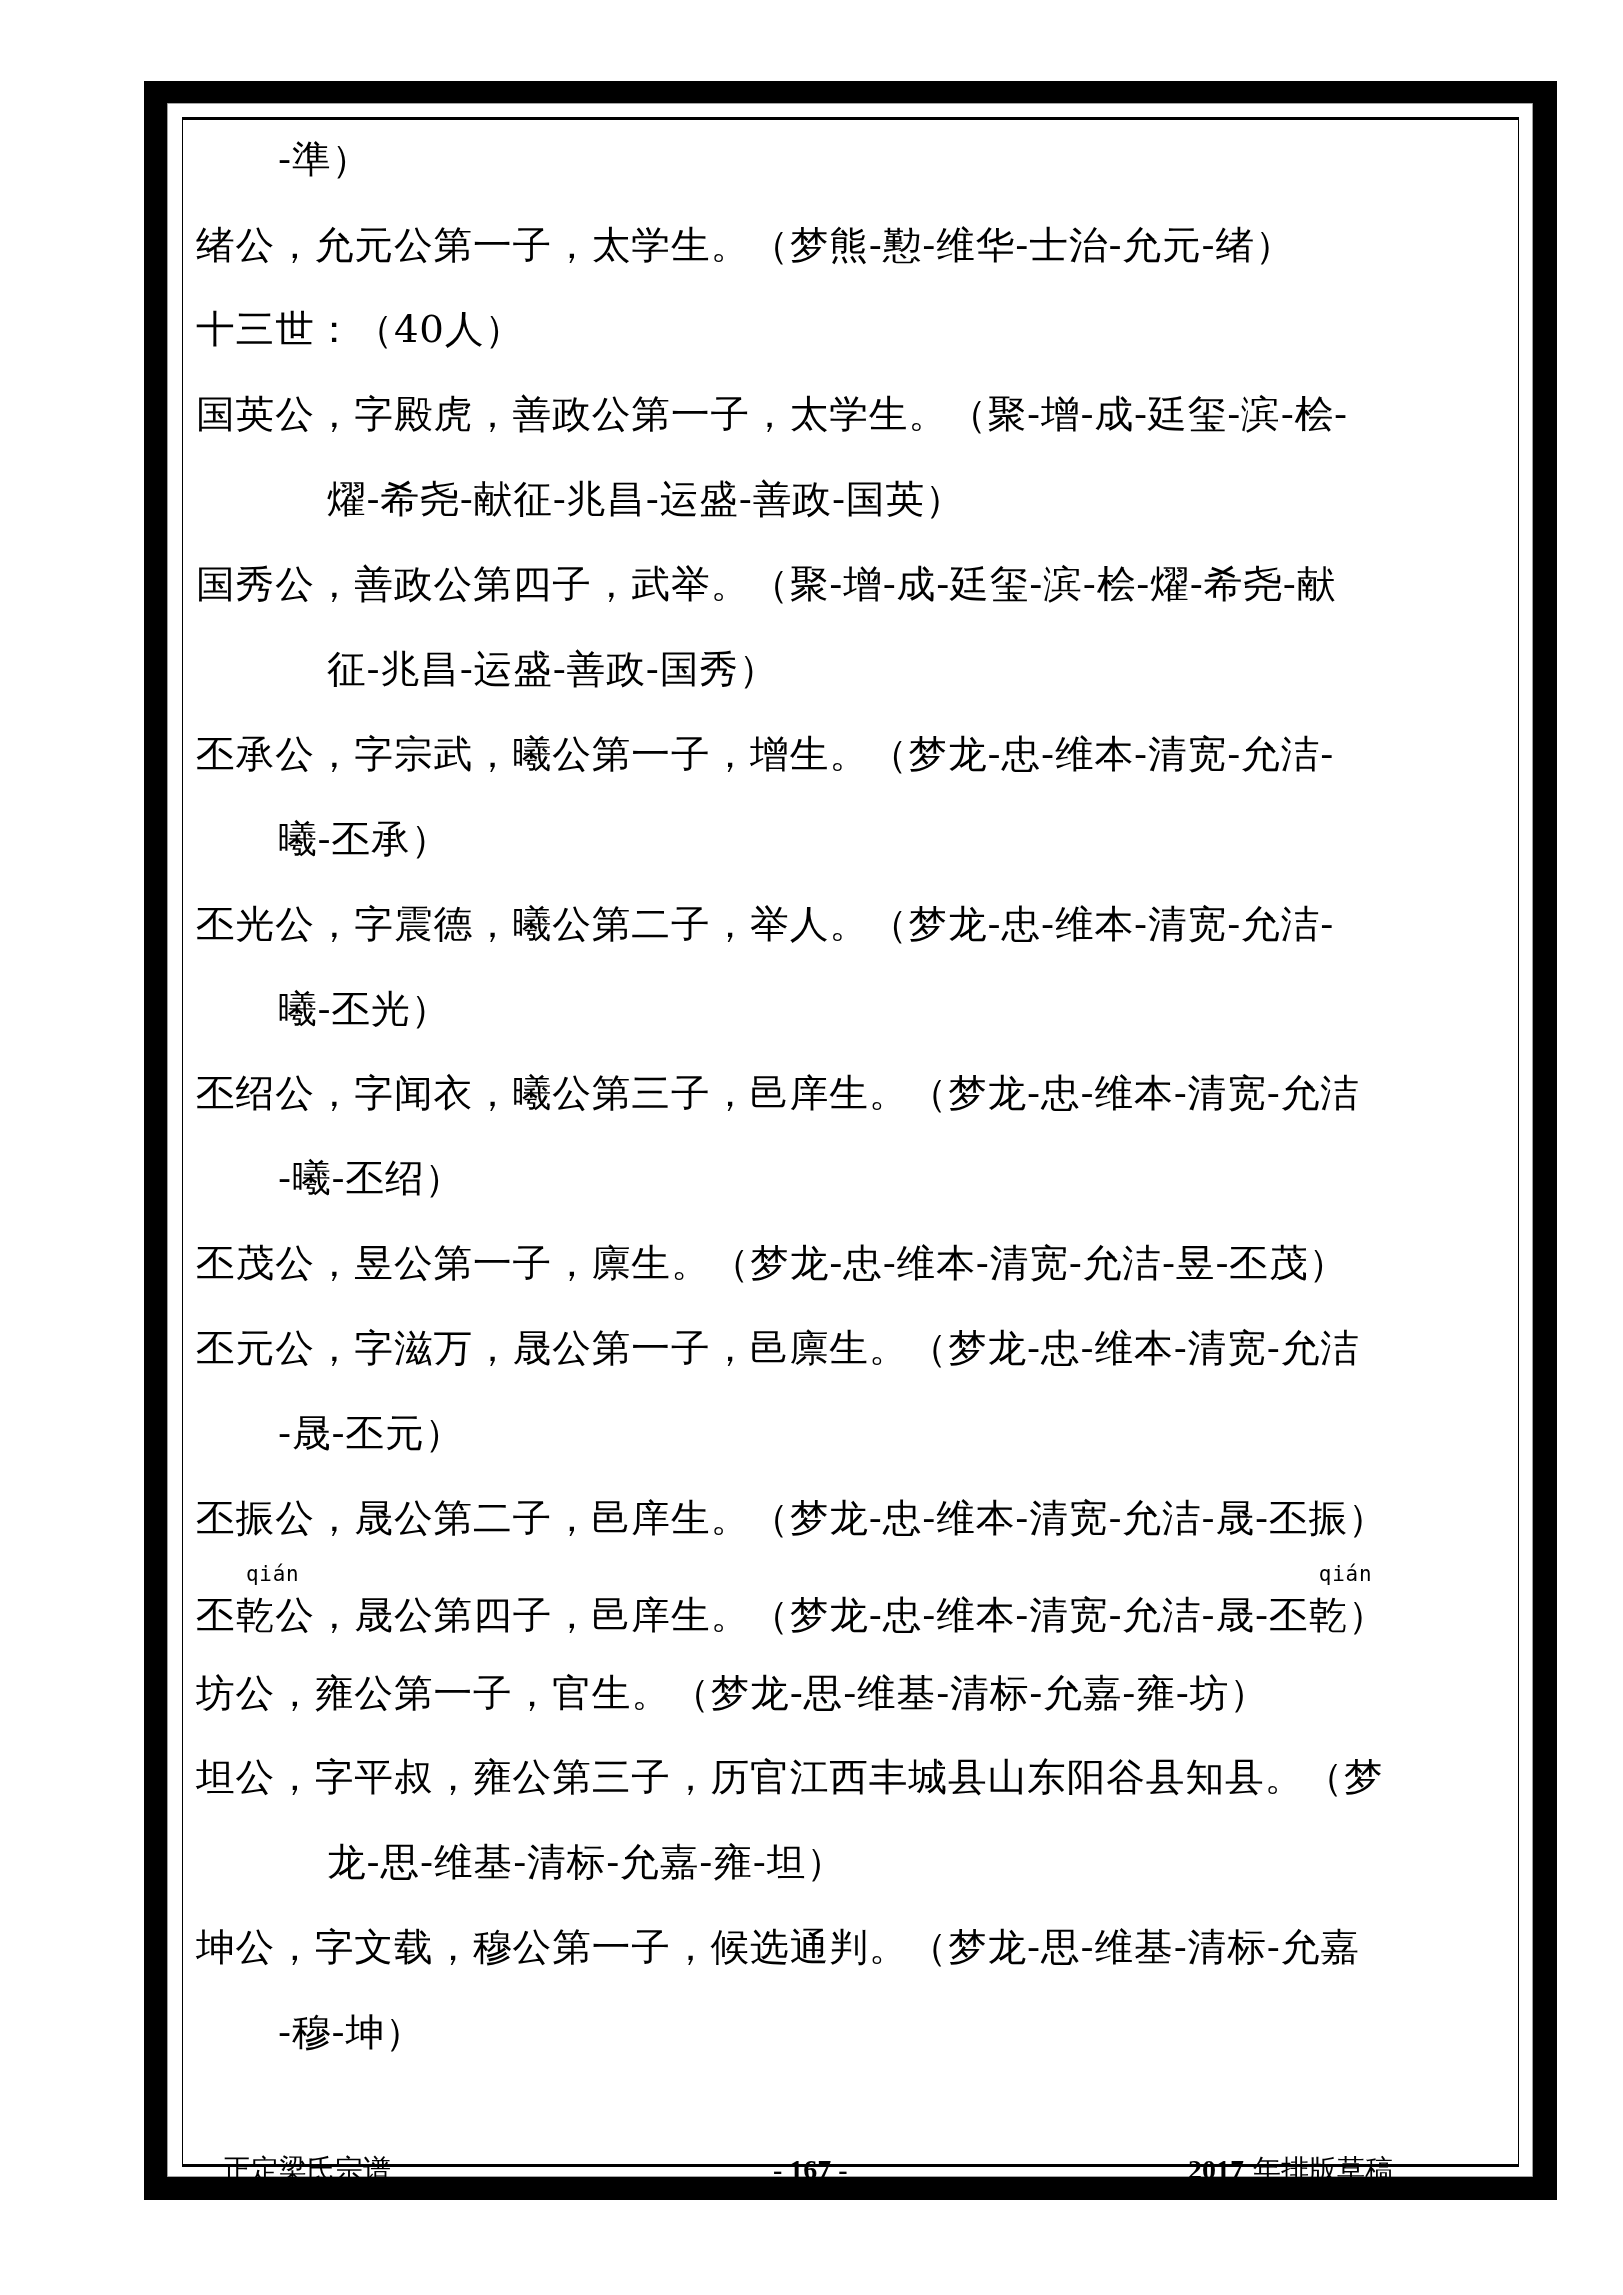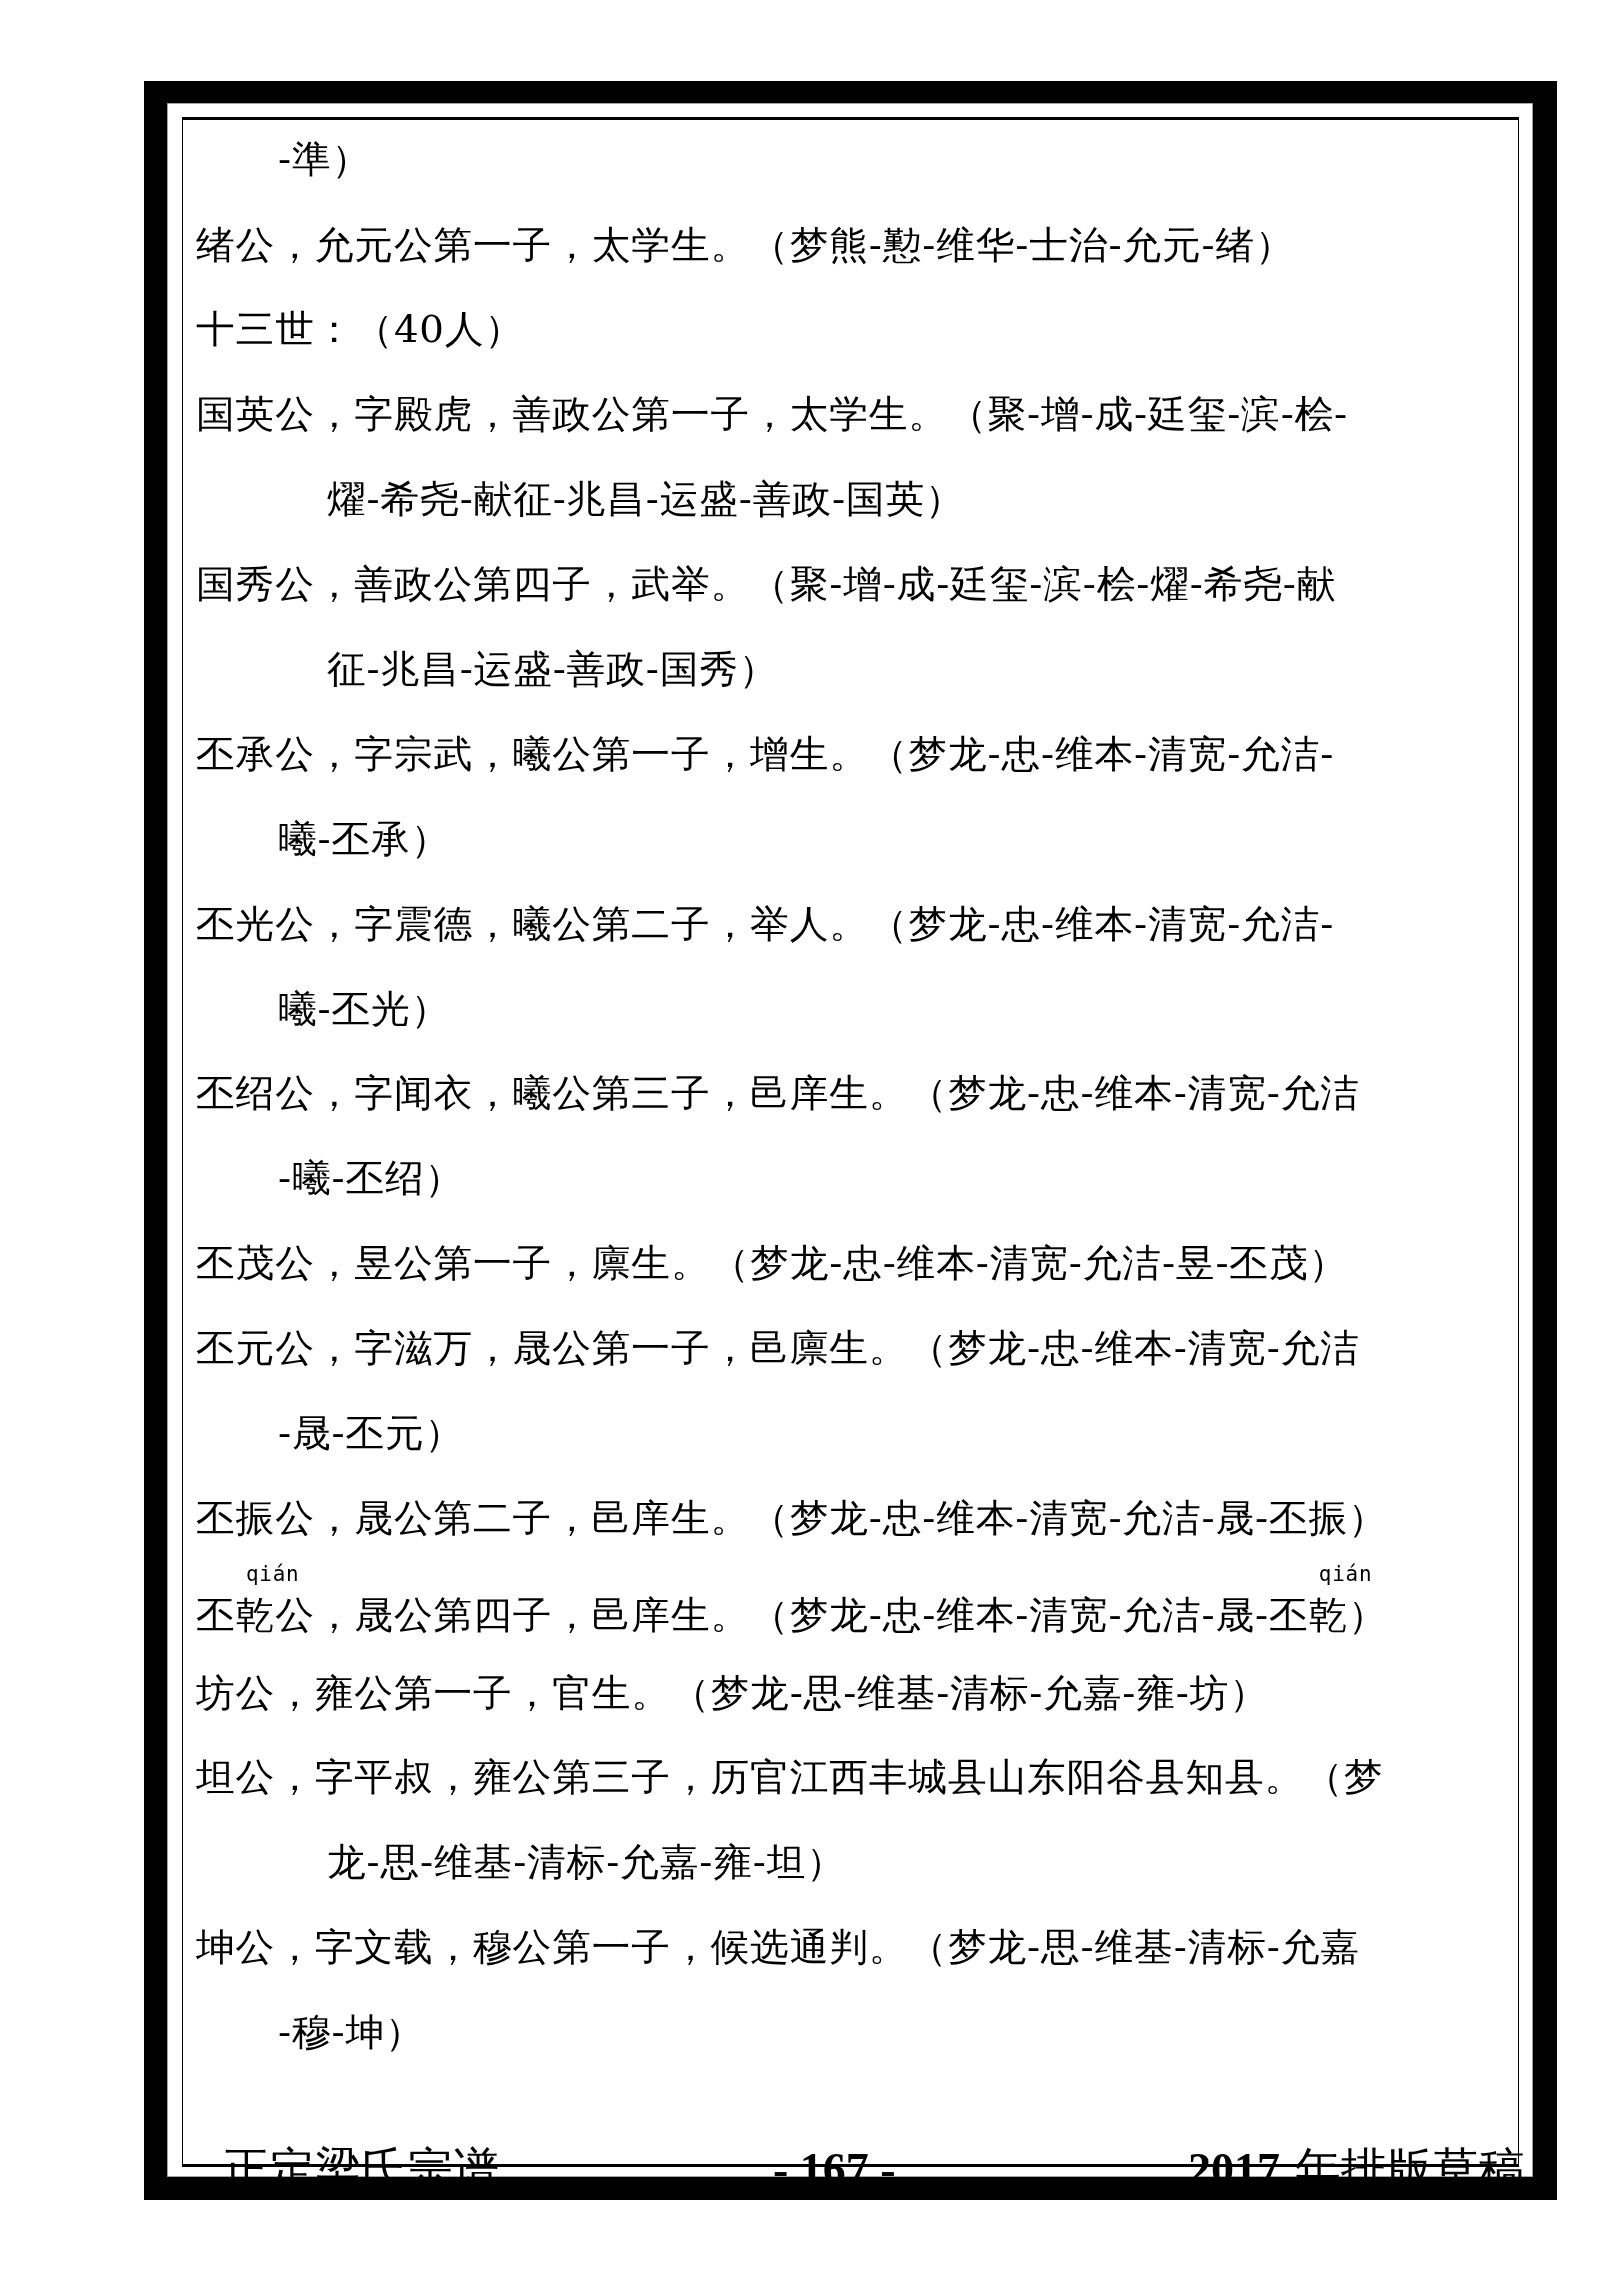--- a/index.html
+++ b/index.html
@@ -13,21 +13,21 @@
                  border-top: 3.3px solid #000; border-bottom: 3.3px solid #000;
                  border-left: 1.6px solid #000; border-right: 1.6px solid #000; background: #fff; }
   .content { position: absolute; left: 196px; top: 135px; width: 1309px; }
   .line { position: absolute; left: 0; height: 49px; line-height: 49px; font-size: 38px;
           white-space: nowrap; letter-spacing: 0.8px; transform: scaleX(1.02); transform-origin: left center; }
   .indent1 { left: 82px; }
   .indent2 { left: 131px; }
   .ruby-wrap { position: relative; display: inline-block; }
   .pinyin { position: absolute; top: -28px; left: 50%; transform: translateX(-50%);
             font-family: "DejaVu Sans Mono", "Liberation Mono", monospace; font-size: 20.5px; line-height: 23px; margin-left: 17px; }
-  .footer { position: absolute; top: 2145px; height: 49px; line-height: 49px; font-size: 46px; white-space: nowrap; }
+  .footer { position: absolute; top: 2145px; height: 49px; line-height: 49px; font-size: 28px; white-space: nowrap; }
   .footer-left { left: 223px; }
   .footer-center { left: 773px; font-weight: bold; font-family: "Liberation Serif", serif; }
   .footer-right { left: 1188px; }
   .footer-right .year { font-weight: bold; font-family: "Liberation Serif", serif; }
 </style>
 </head>
 <body>
 
 <div class="outer-frame">
   <div class="outer-gap"></div>

